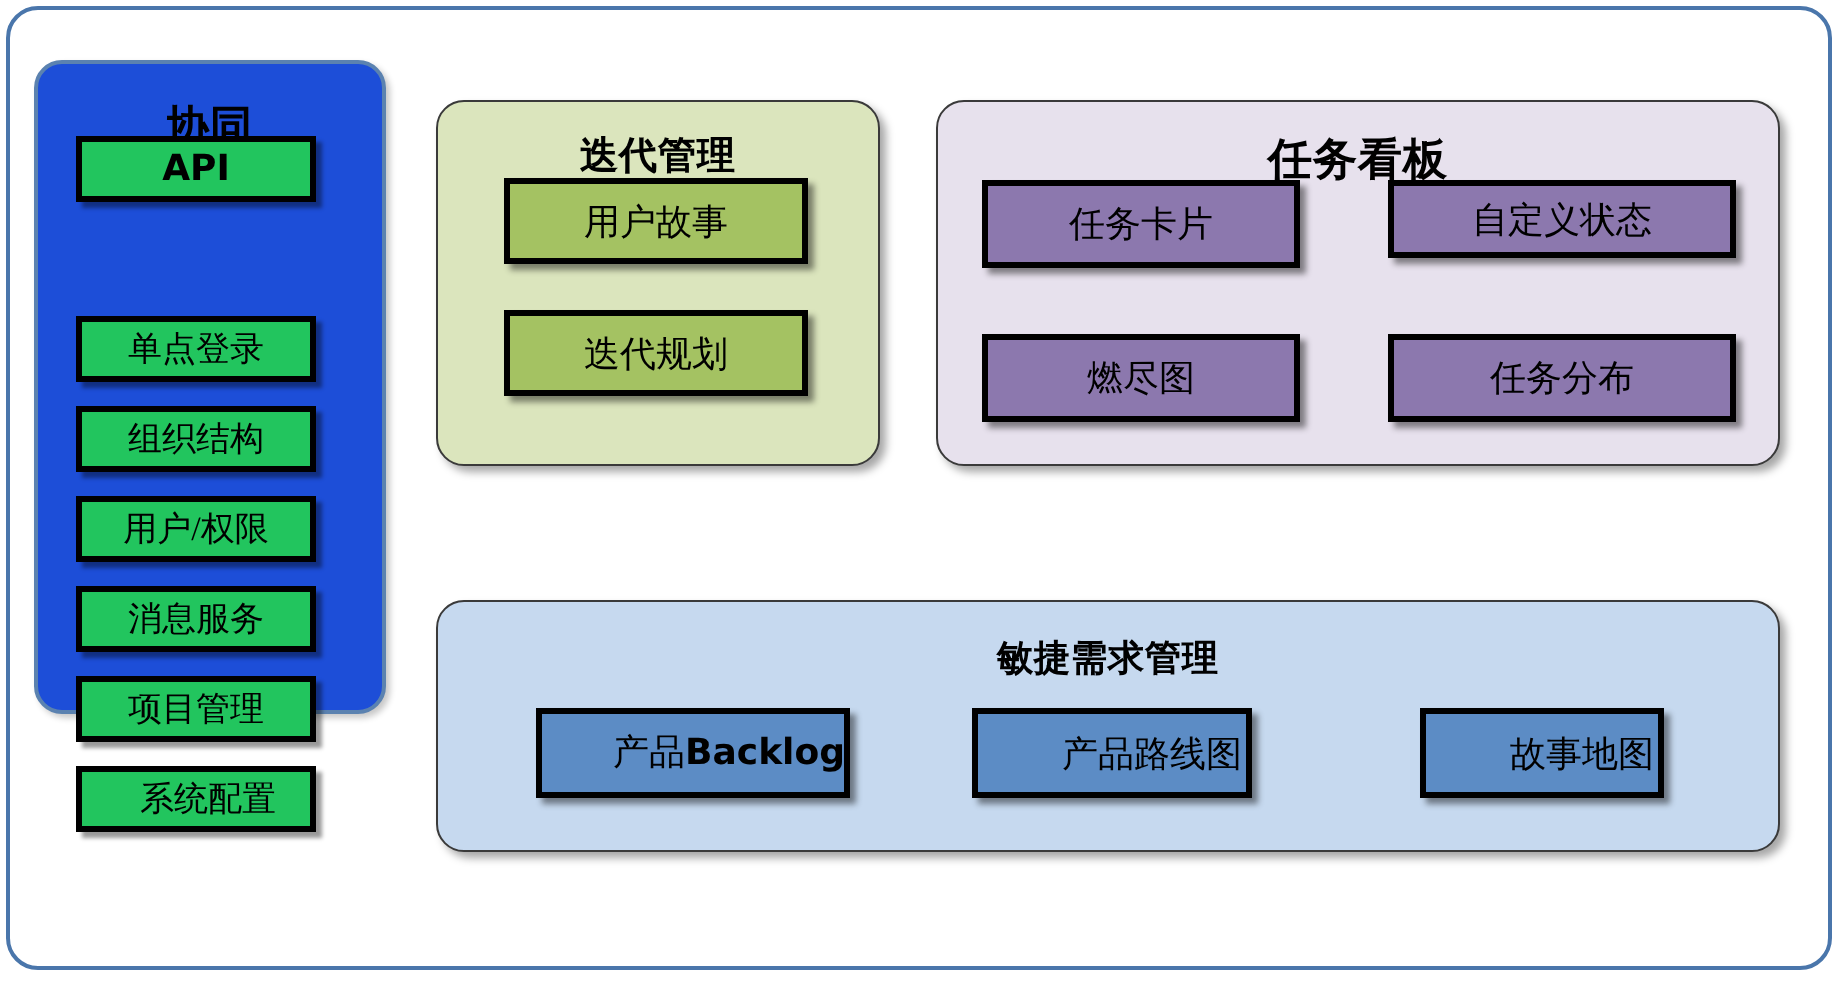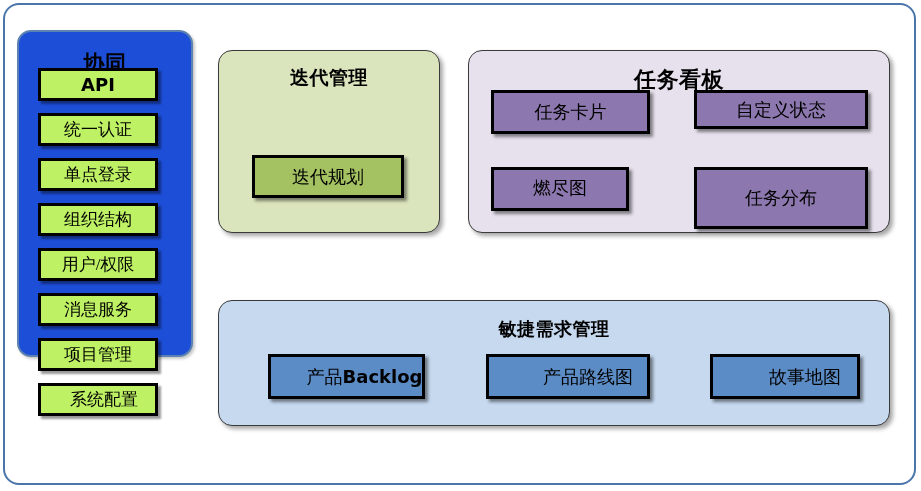--- a/index.html
+++ b/index.html
@@ -69,21 +69,21 @@
   .box-label {
     line-height: 1;
     white-space: nowrap;
   }
 
   
   .sb-item {
     left: 38px;
     width: 120px;
     height: 33px;
-    background: #bef264;
+    background: #22c55e;
     font-size: 17px;
     box-shadow: 3px 3px 2px rgba(0,0,0,0.40);
   }
   .sb-item.api .box-label {
     font-family: "DejaVu Sans", "Liberation Sans", sans-serif;
     font-weight: bold;
     font-size: 18px;
   }
 
   
@@ -121,23 +121,20 @@
 
   <div class="outer-frame"></div>
 
   <div class="panel sidebar" style="left:17px; top:13px; width:176px; height:327px; background:#1d4ed8;margin-top:17px;">
     <div class="panel-title" style="top:17px; font-size:21px;">协同</div>
   </div>
 
   <div class="box sb-item api" style="top:68px;">
     <span class="box-label">API</span>
   </div>
-  <div class="box sb-item" style="top:113px;">
-    <span class="box-label">统一认证</span>
-  </div>
   <div class="box sb-item" style="top:158px;">
     <span class="box-label">单点登录</span>
   </div>
   <div class="box sb-item" style="top:203px;">
     <span class="box-label">组织结构</span>
   </div>
   <div class="box sb-item" style="top:248px;justify-content:center;">
     <span class="box-label">用户/权限</span>
   </div>
   <div class="box sb-item" style="top:293px;">
@@ -146,46 +143,49 @@
   <div class="box sb-item" style="top:338px;">
     <span class="box-label">项目管理</span>
   </div>
   <div class="box sb-item" style="top:383px;padding-left:12px;">
     <span class="box-label">系统配置</span>
   </div>
 
   <div class="panel iteration" style="left:218px; top:50px; width:222px; height:183px;">
     <div class="panel-title" style="top:14px; font-size:19px;">迭代管理</div>
   </div>
+  <div class="box g-box" style="left:252px; top:89px; width:152px; height:43px;">
+    <span class="box-label">用户故事</span>
+  </div>
   <div class="box g-box" style="left:252px; top:155px; width:152px; height:43px;">
     <span class="box-label">迭代规划</span>
   </div>
 
   <div class="panel taskboard" style="left:468px; top:50px; width:422px; height:183px;">
     <div class="panel-title" style="top:14px; font-size:22px;">任务看板</div>
   </div>
   <div class="box p-box" style="left:491px; top:90px; width:159px; height:44px;">
     <span class="box-label">任务卡片</span>
   </div>
   <div class="box p-box" style="left:694px; top:90px; width:174px; height:39px;">
     <span class="box-label">自定义状态</span>
   </div>
-  <div class="box p-box" style="left:491px; top:167px; width:138px; height:44px;font-family:Liberation Mono, monospace;">
+  <div class="box p-box" style="left:491px; top:167px; width:159px; height:44px;">
     <span class="box-label">燃尽图</span>
   </div>
-  <div class="box p-box" style="left:694px; top:167px; width:174px; height:62px;">
+  <div class="box p-box" style="left:694px; top:167px; width:174px; height:44px;">
     <span class="box-label">任务分布</span>
   </div>
 
   <div class="panel agile" style="left:218px; top:300px; width:672px; height:126px;">
     <div class="panel-title" style="top:16px; font-size:18px;">敏捷需求管理</div>
   </div>
   <div class="box b-box backlog" style="left:268px; top:354px; width:157px; height:45px;padding-left:36px;">
     <span class="box-label"><span>产品</span><span class="latin">Backlog</span></span>
   </div>
-  <div class="box b-box" style="left:486px; top:354px; width:164px; height:45px;padding-left:40px;">
+  <div class="box b-box" style="left:486px; top:354px; width:140px; height:45px;padding-left:40px;">
     <span class="box-label">产品路线图</span>
   </div>
-  <div class="box b-box" style="left:710px; top:354px; width:150px; height:45px;padding-left:40px;">
+  <div class="box b-box" style="left:710px; top:354px; width:122px; height:45px;padding-left:40px;">
     <span class="box-label">故事地图</span>
   </div>
 
 </div>
 
 </body></html>

